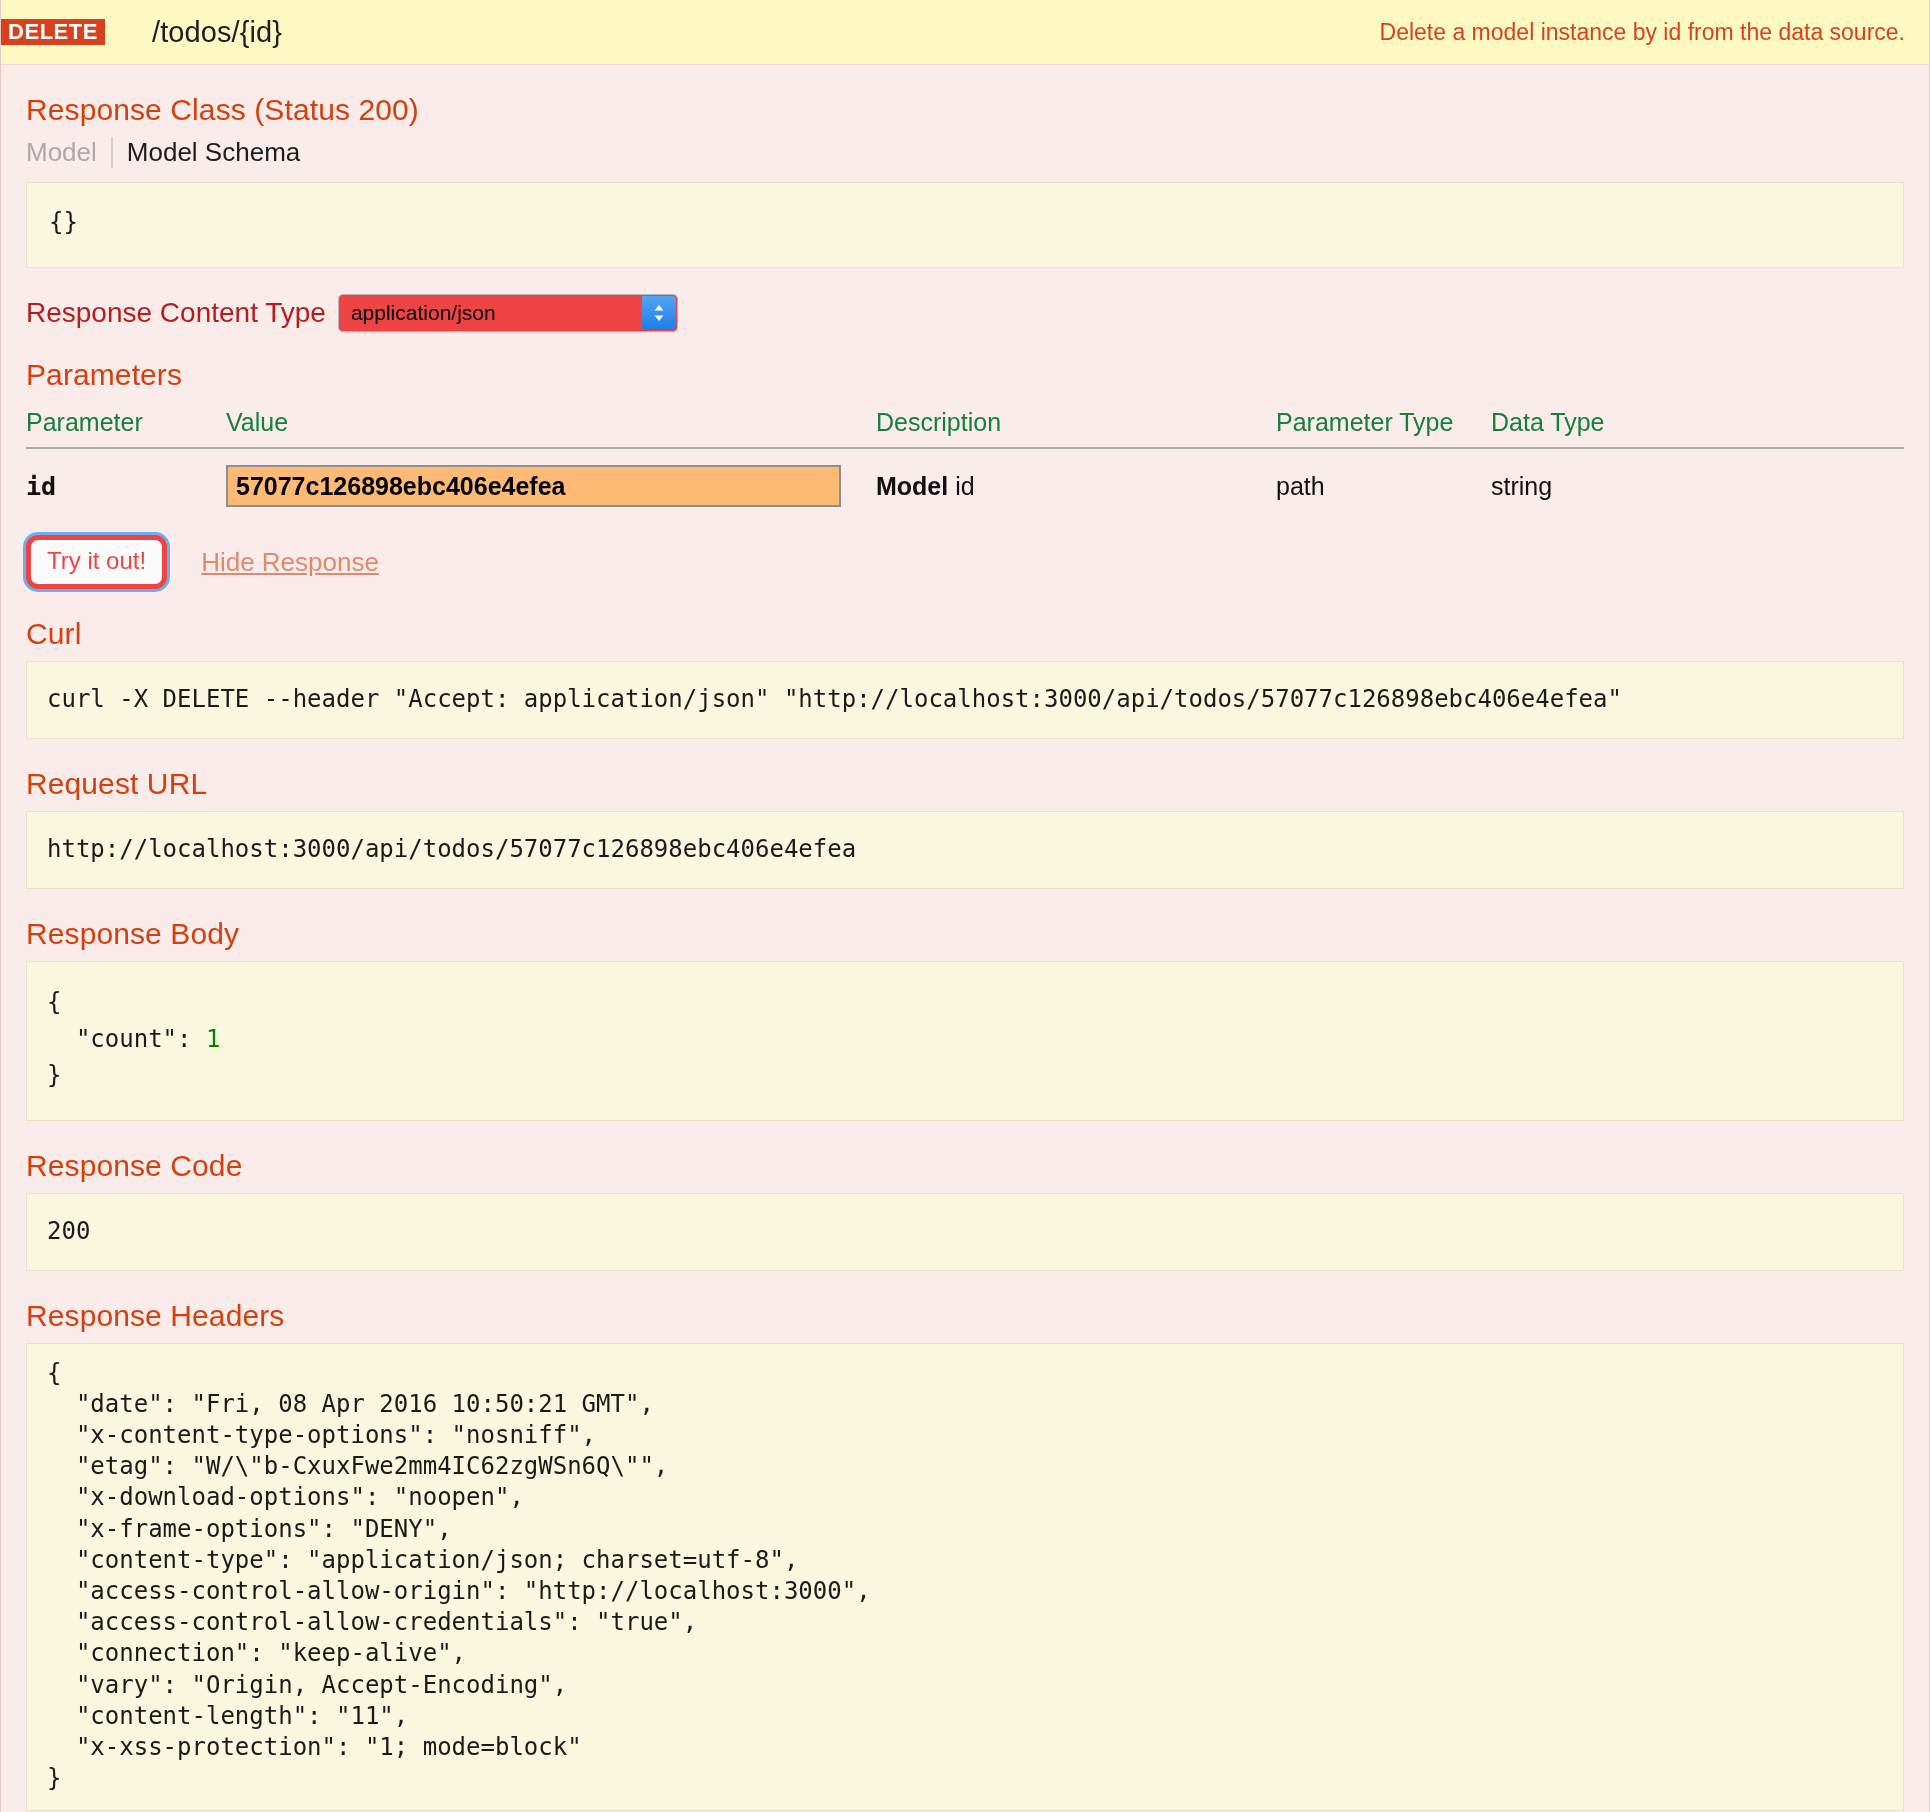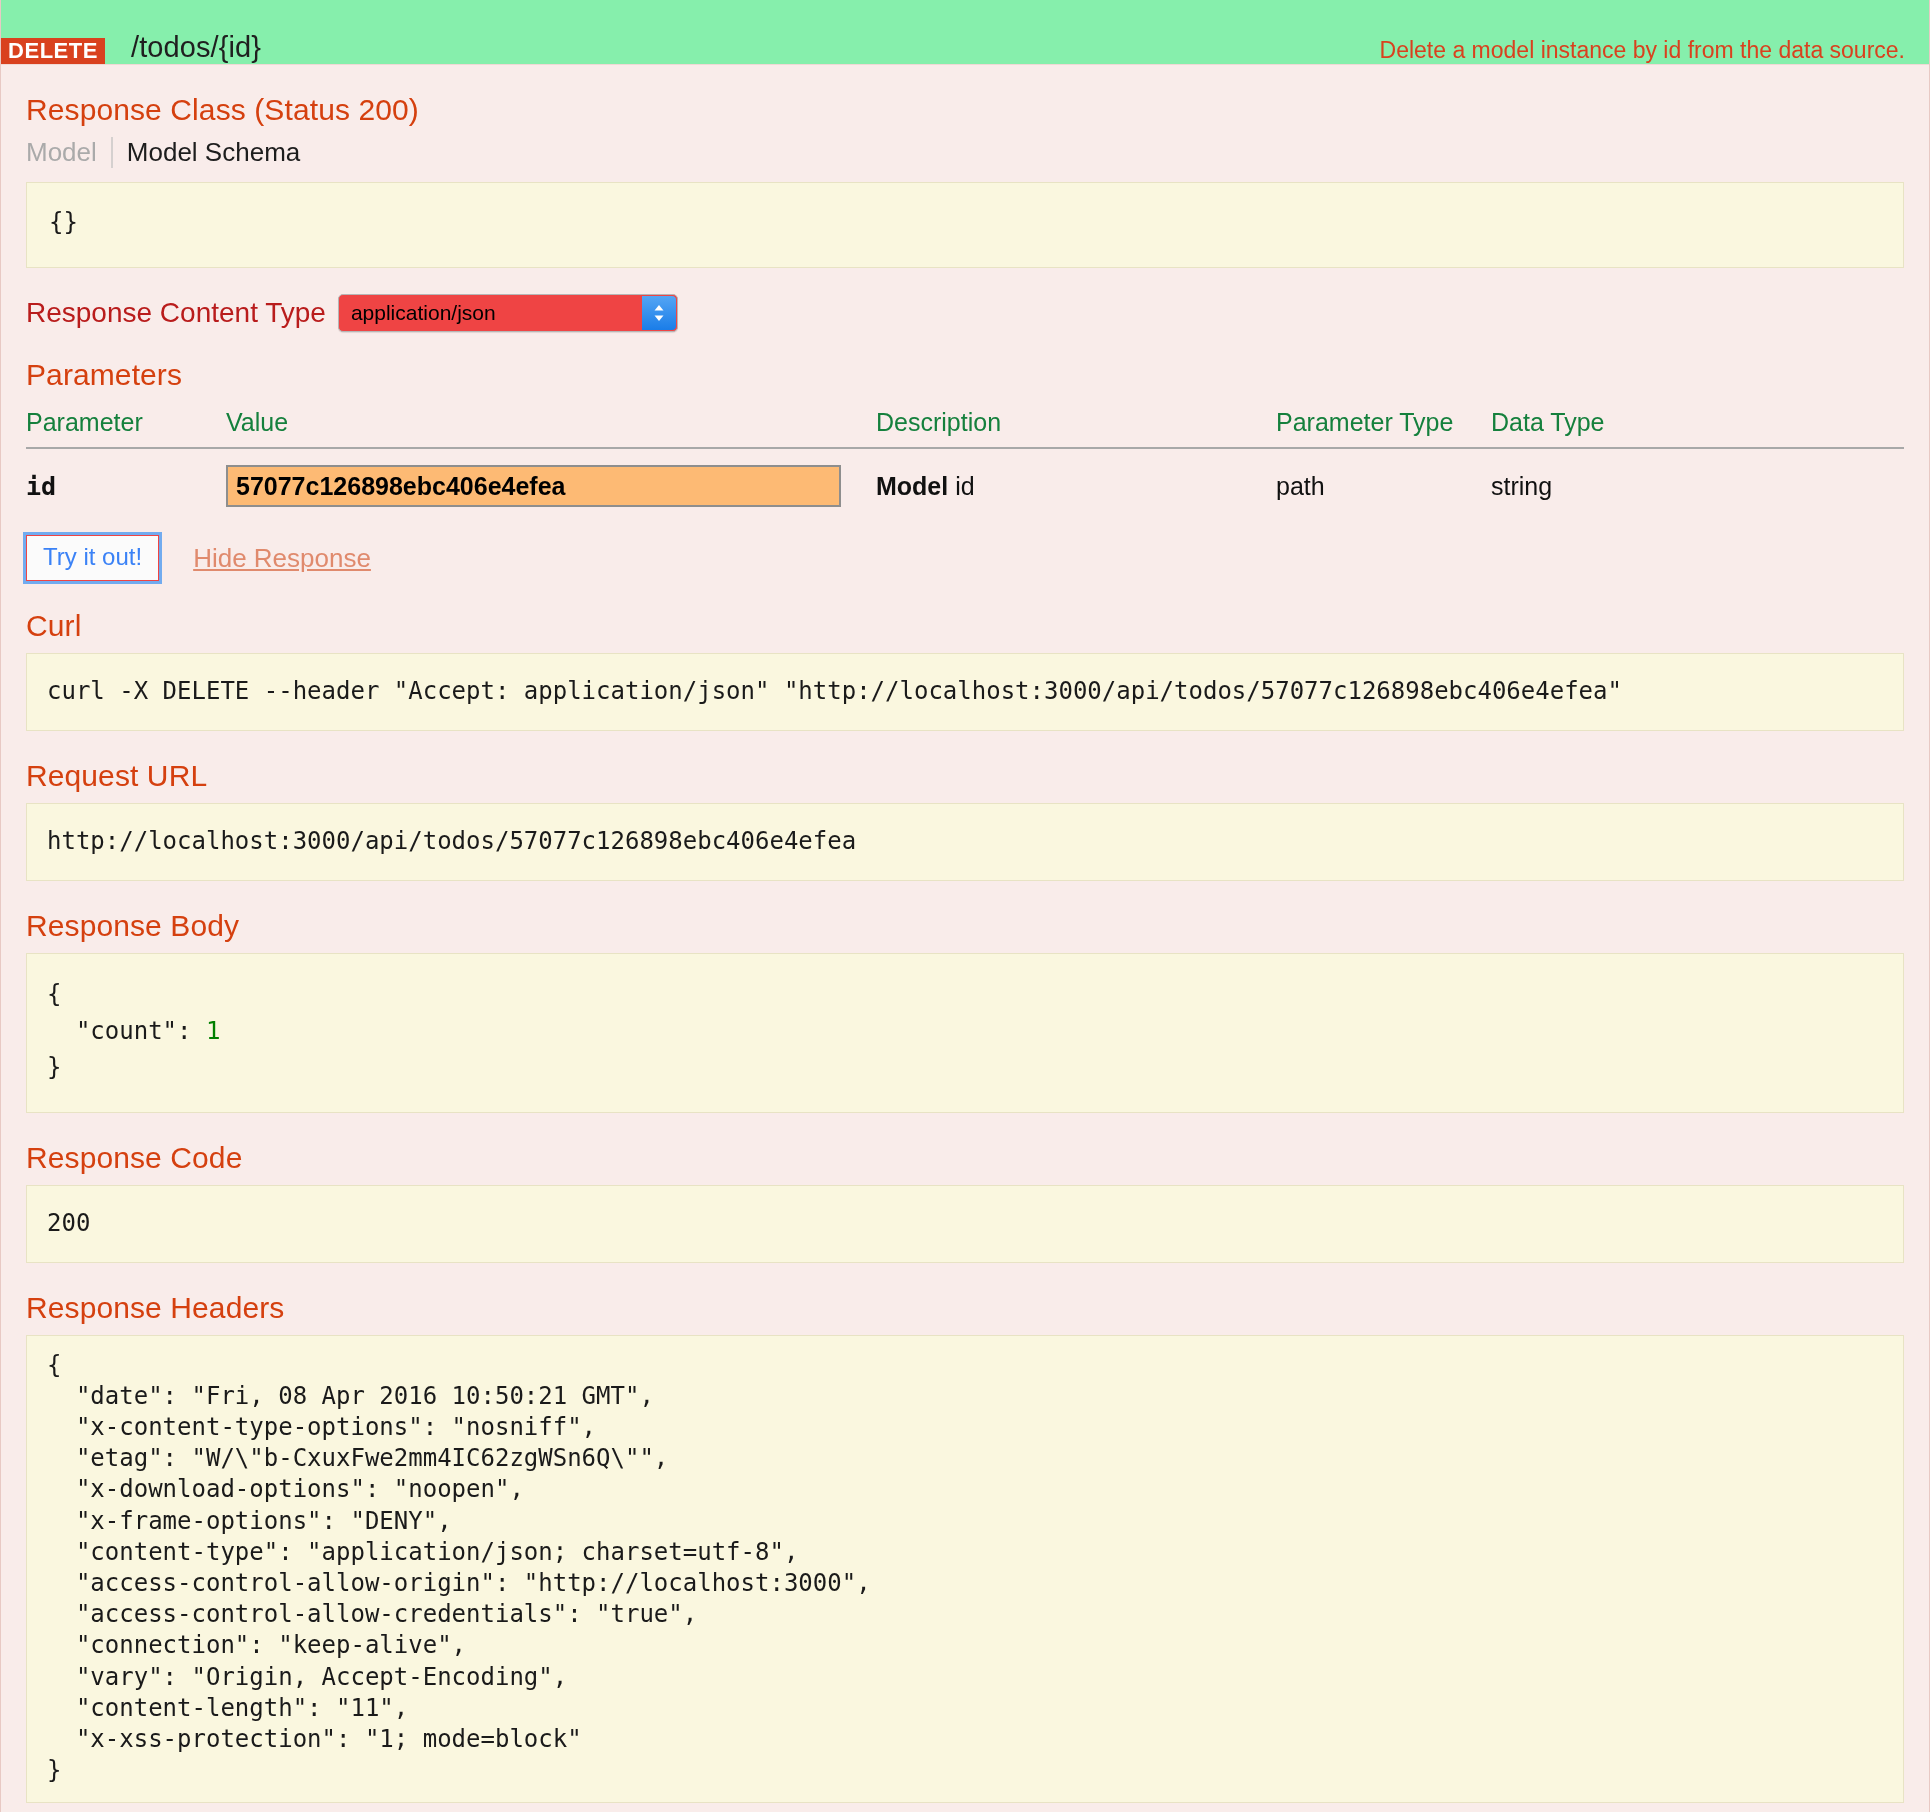--- a/index.html
+++ b/index.html
@@ -17,24 +17,25 @@
     width: 1930px;
     box-sizing: border-box;
     background: #f9ecea;
     border: 1px solid #e8c9c4;
     border-top: none;
   }
 
   
   .op-heading {
     display: flex;
-    align-items: flex-end;
-    background: #86efac;
+    align-items: center;
+    background: #fef9c3;
     border-bottom: 1px solid #f0d9d5;
     height: 64px;
+    gap: 21px;
   }
   .http-method {
     background: #d9411e;
     color: #ffffff;
     font-size: 22px;
     font-weight: bold;
     letter-spacing: 0.5px;
     display: flex;
     align-items: center;
     justify-content: center;
@@ -204,24 +205,24 @@
 
   
   .actions {
     display: flex;
     align-items: center;
     margin: 14px 0 6px 0;
   }
   button.try-btn {
     font-family: "Liberation Sans", sans-serif;
     font-size: 24px;
-    color: #3b82f6;
+    color: #ef4444;
     background: #fbfbfb;
-    border: 1px solid #ef4444;
-    border-radius: 0;
+    border: 5px solid #ef4444;
+    border-radius: 12px;
     padding: 7px 16px 9px 16px;
     box-shadow: 0 0 0 3px rgba(90,160,240,0.85);
     cursor: pointer;
   }
   a.hide-response {
     margin-left: 34px;
     font-size: 26px;
     color: #e08a6d;
     text-decoration: underline;
     cursor: pointer;

